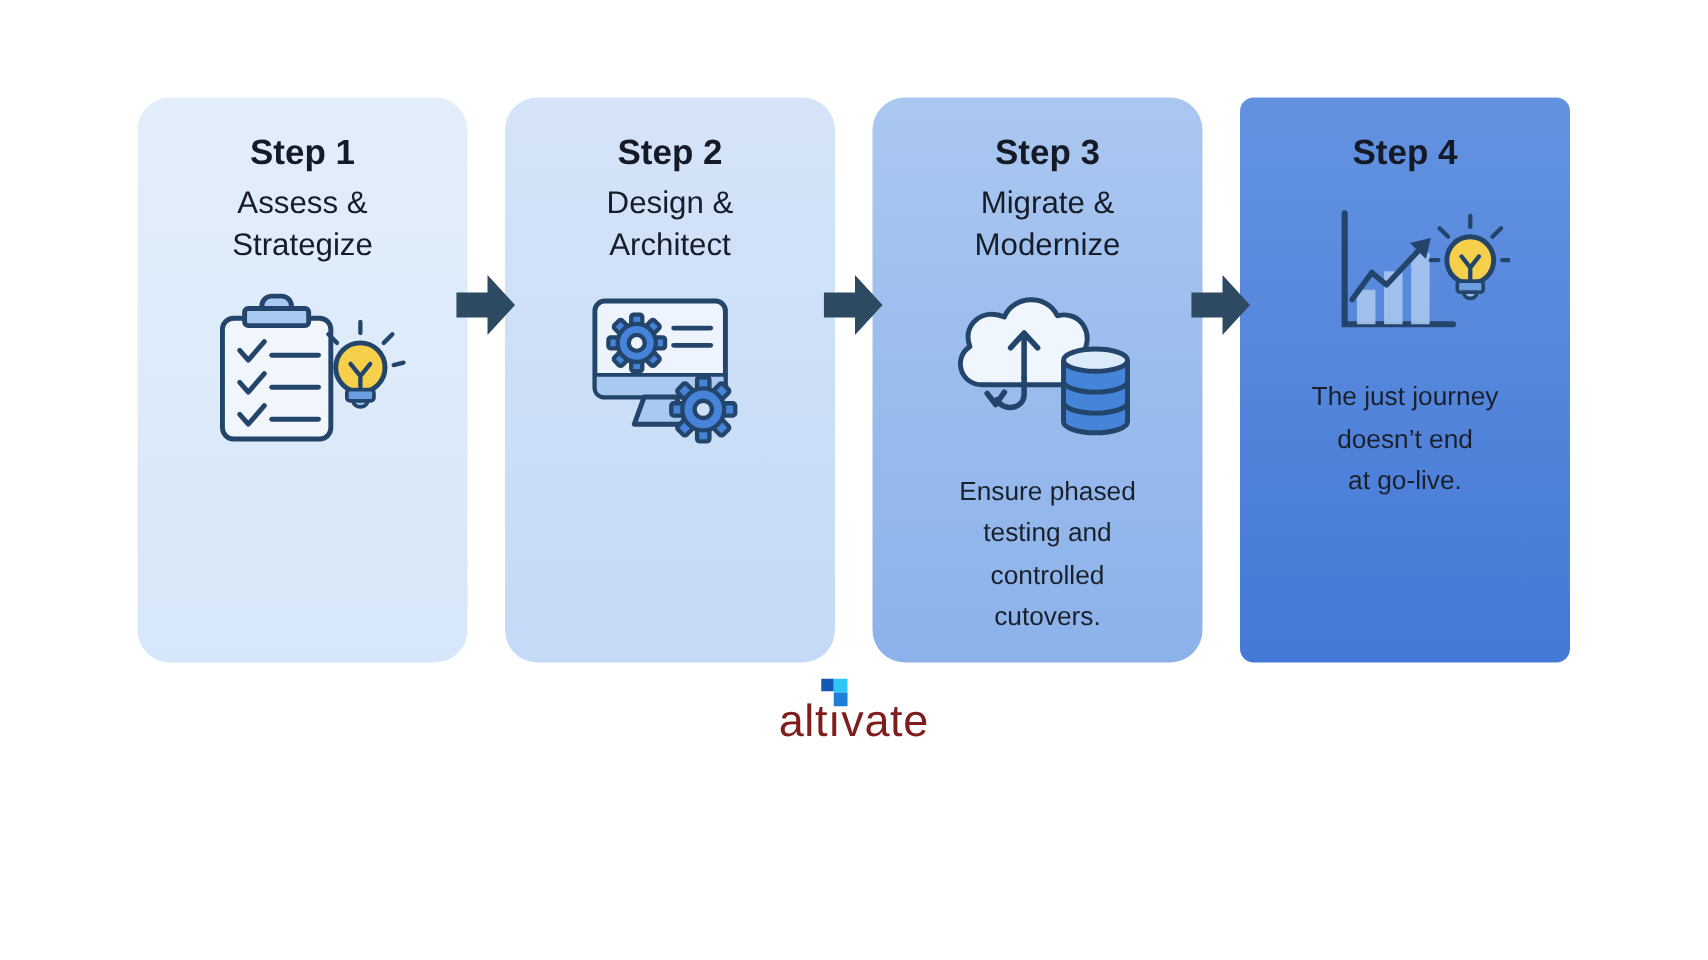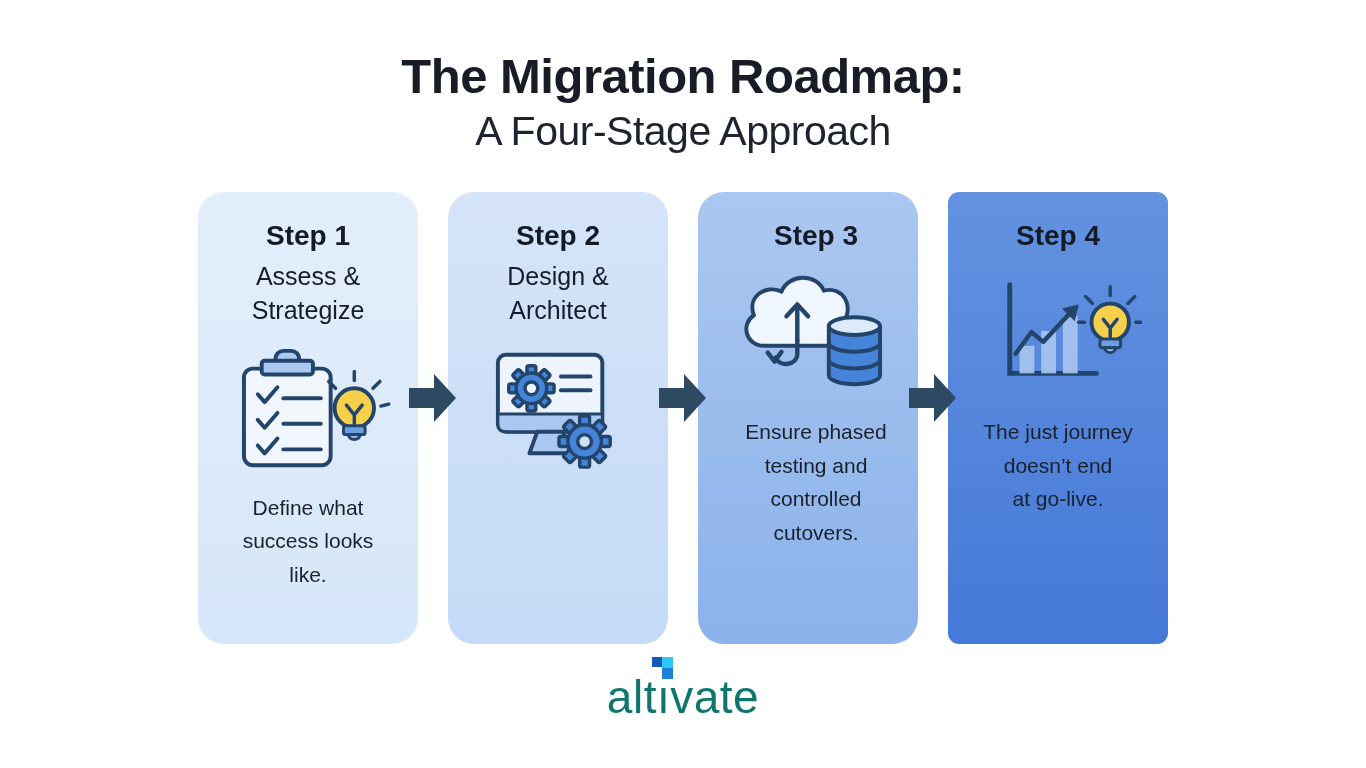--- a/index.html
+++ b/index.html
@@ -13,22 +13,22 @@
   .title-wrap{padding-top:50px;text-align:center;}
   .title-line1{
     font-size:49px;font-weight:700;color:#171c26;letter-spacing:-0.5px;line-height:1.08;
   }
   .title-line2{
     font-size:41px;font-weight:400;color:#1d232f;letter-spacing:-0.5px;margin-top:6px;line-height:1.1;
   }
   
   .roadmap{margin-top:38px;display:flex;justify-content:center;align-items:flex-start;}
   .card{
-    width:220px;height:452px;border-radius:26px;box-sizing:border-box;
-    padding:26px 12px 0 12px;text-align:center;flex:none;position:relative;z-index:1;
+    width:264px;height:452px;border-radius:26px;box-sizing:border-box;
+    padding:26px 12px 0 12px;text-align:center;flex:none;position:relative;z-index:1;margin-top:40px;
   }
   .card.c1{background:linear-gradient(180deg,#e3eefb 0%,#d6e7f9 100%);}
   .card.c2{background:linear-gradient(180deg,#d5e4f8 0%,#c4daf6 100%);padding-left:12px;}
   .card.c3{background:linear-gradient(180deg,#aac7f0 0%,#8bb2ea 100%);padding-left:28px;}
   .card.c4{background:linear-gradient(180deg,#6392e0 0%,#4579d7 100%);border-radius:11px;}
   .step-num{font-size:28px;font-weight:700;color:#141a26;margin-top:2px;}
   .step-heading{
     font-size:25px;font-weight:400;color:#161c28;line-height:1.35;margin-top:8px;
     white-space:pre-line;
   }
@@ -38,39 +38,35 @@
     font-size:21px;font-weight:400;color:#1a202c;line-height:1.6;margin-top:14px;
     white-space:pre-line;
   }
   
   .connector{
     flex:none;width:48px;height:54px;margin:179px -9px 0 -9px;position:relative;z-index:2;
   }
   .connector svg{width:48px;height:54px;display:block;}
   
   .logo{
-    margin-top:26px;text-align:center;font-size:46px;font-weight:400;color:#0f766e;
+    margin-top:26px;text-align:center;font-size:36px;font-weight:400;color:#7f1d1d;
     letter-spacing:0.5px;
   }
   .logo .i-wrap{position:relative;display:inline-block;}
   .logo-mark{position:absolute;left:-5px;top:-13px;width:22px;height:23px;}
   .logo-mark span{position:absolute;display:block;}
   .logo-mark .sq-tl{left:0;top:0;width:10px;height:10px;background:#1658b8;}
   .logo-mark .sq-tr{left:10px;top:0;width:11px;height:11px;background:#2ec6f5;}
   .logo-mark .sq-br{left:10px;top:11px;width:11px;height:11px;background:#1d7fd8;}
 </style>
 </head>
 <body>
 
 <div class="page">
 
-  <div class="title-wrap">
-    <div class="title-line1">The Migration Roadmap:</div>
-    <div class="title-line2">A Four-Stage Approach</div>
-  </div>
 
   <div class="roadmap">
 
     <section class="card c1">
       <div class="step-num">Step 1</div>
       <div class="step-heading">Assess &amp;
 Strategize</div>
       <div class="icon-box">
         <svg viewBox="0 0 170 135">
 
@@ -93,23 +89,20 @@
               <line x1="-19" y1="-20" x2="-26" y2="-27"></line>
               <line x1="27" y1="-2" x2="35" y2="-4"></line>
             </g>
             <circle r="20" fill="#f6d04a" stroke="#24456b" stroke-width="4"></circle>
             <path d="M-8 -3 L0 7 L8 -3 M0 7 V16" fill="none" stroke="#24456b" stroke-width="3.5" stroke-linecap="round" stroke-linejoin="round"></path>
             <rect x="-11" y="18" width="22" height="9" rx="2.5" fill="#6c9fe2" stroke="#24456b" stroke-width="3"></rect>
             <path d="M-6 27 a6 5 0 0 0 12 0 z" fill="#9dbfec" stroke="#24456b" stroke-width="3"></path>
           </g>
         </svg>
       </div>
-      <div class="step-body">Define what
-success looks
-like.</div>
     </section>
 
     <div class="connector">
       <svg viewBox="0 0 48 54">
           <polygon points="0,17 25,17 25,3 47,27 25,51 25,37 0,37" fill="#2e4a63"></polygon>
         </svg>
     </div>
 
     <section class="card c2">
       <div class="step-num">Step 2</div>
@@ -160,20 +153,22 @@
     </section>
 
     <div class="connector">
       <svg viewBox="0 0 48 54">
           <polygon points="0,17 25,17 25,3 47,27 25,51 25,37 0,37" fill="#2e4a63"></polygon>
         </svg>
     </div>
 
     <section class="card c3">
       <div class="step-num">Step 3</div>
+      <div class="step-heading">Migrate &amp;
+Modernize</div>
       <div class="icon-box">
         <svg viewBox="0 0 170 135">
 
           <path d="M32 80 C14 80 8 58 22 49 C15 31 33 17 50 25 C57 7 85 6 93 24 C112 19 125 40 112 57 C117 70 106 81 95 80 Z" fill="#f0f6fd" stroke="#24456b" stroke-width="4" stroke-linejoin="round"></path>
 
           <g stroke="#24456b" stroke-width="4.5" fill="none" stroke-linecap="round" stroke-linejoin="round">
             <path d="M66 74 V40"></path>
             <path d="M55 50 L66 38 L77 50"></path>
             <path d="M66 74 V88 C66 100 48 102 44 92"></path>
             <path d="M36 87 L43 96 L50 86"></path>

